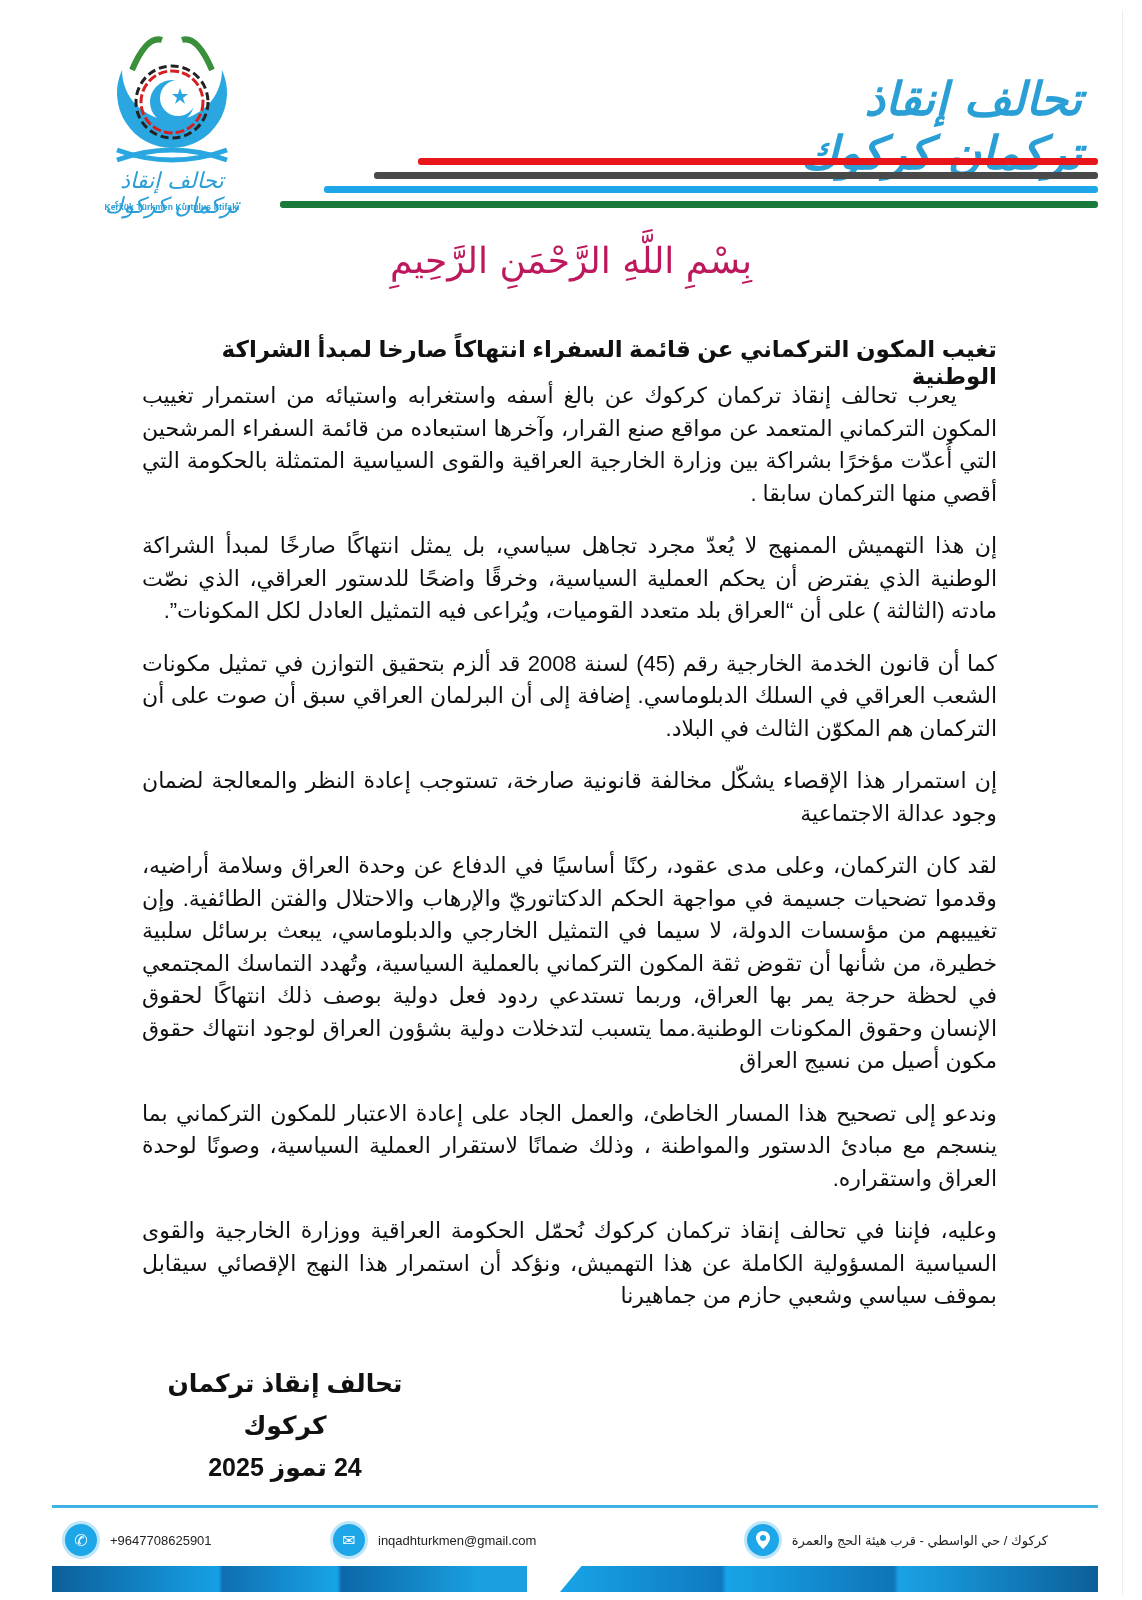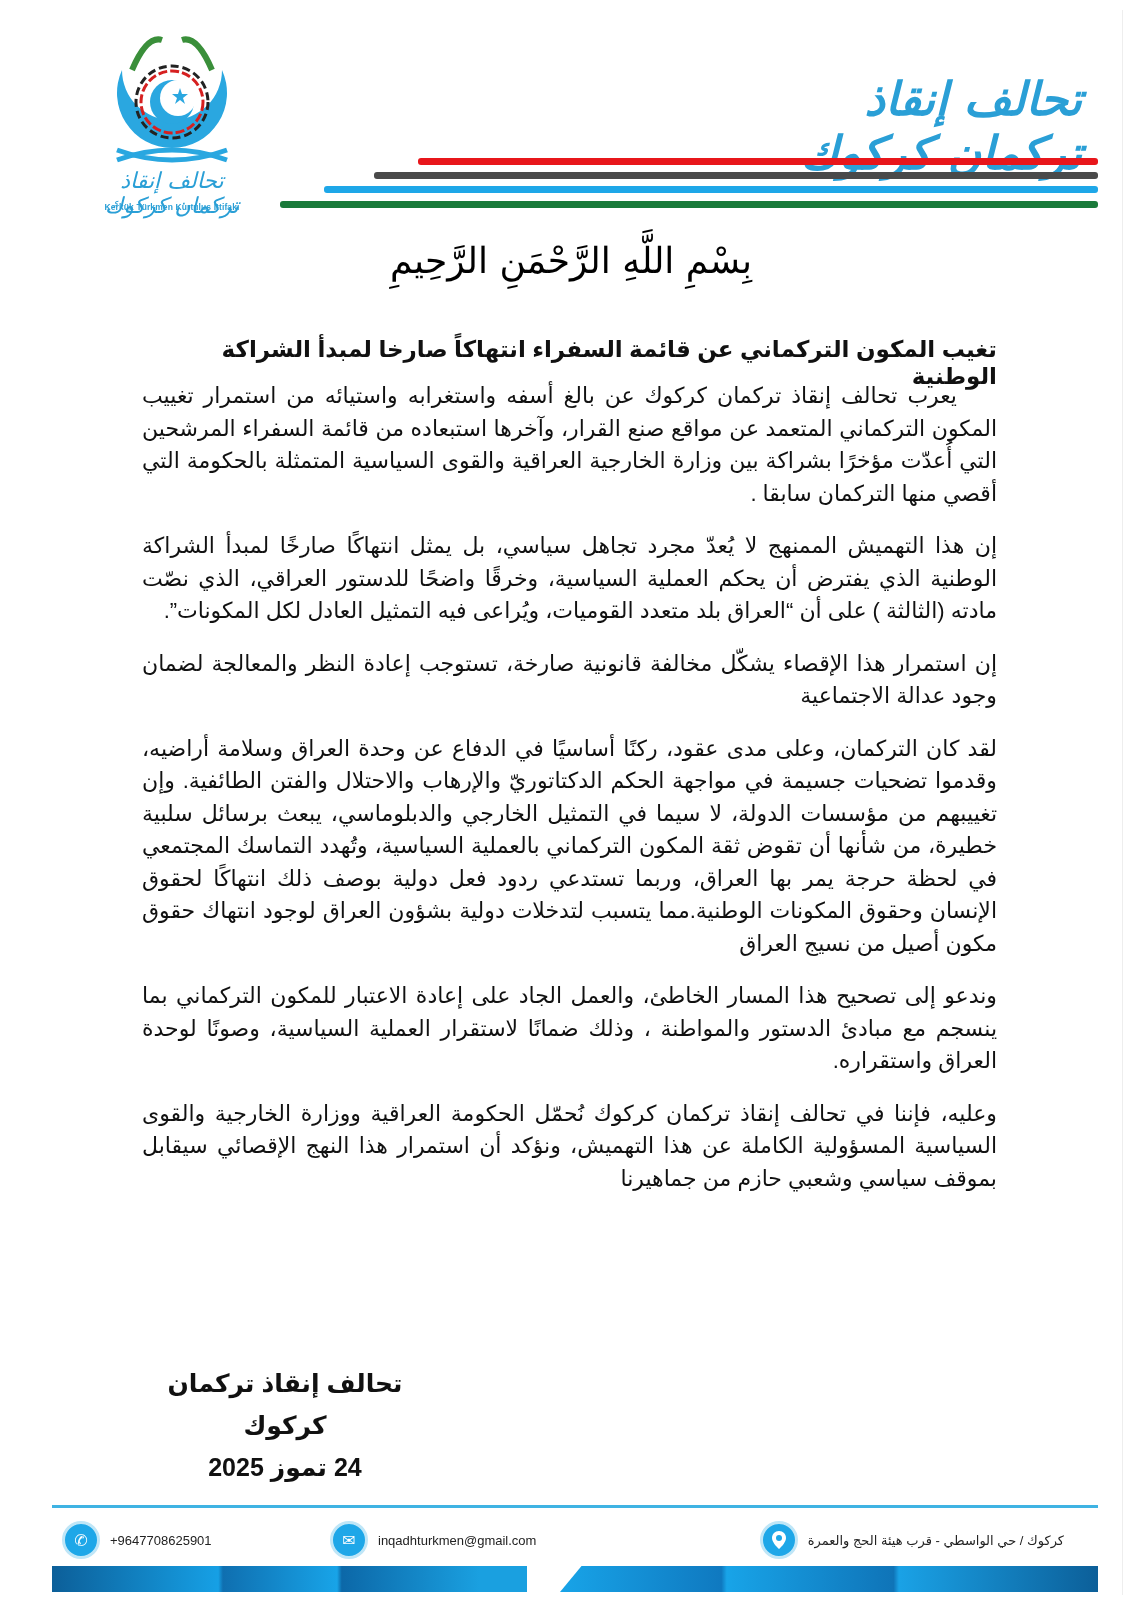--- a/index.html
+++ b/index.html
@@ -31,21 +31,21 @@
     }
     .stripe { position: absolute; height: 7px; border-radius: 3px; }
     .stripe.red   { left: 418px; width: 680px; top: 158px; background: #e8161b; }
     .stripe.dark  { left: 374px; width: 724px; top: 172px; background: #4a4a4a; }
     .stripe.blue  { left: 324px; width: 774px; top: 186px; background: #1ea7e8; }
     .stripe.green { left: 280px; width: 818px; top: 201px; background: #1a7a3a; }
 
     
     .basmala {
       position: absolute; left: 0; width: 1142px; top: 240px; text-align: center;
-      direction: rtl; font-family: "DejaVu Serif", serif; font-size: 36px; color: #000000;
+      direction: rtl; font-family: "DejaVu Serif", serif; font-size: 36px; color: #be185d;
     }
     .headline {
       position: absolute; left: 160px; width: 837px; top: 336px; text-align: right;
       direction: rtl; font-size: 23px; font-weight: bold; color: #111;
     }
     .body {
       position: absolute; left: 142px; width: 855px; top: 380px;
       direction: rtl; text-align: justify; font-size: 22px; line-height: 32.5px;
     }
     .body p { margin: 0 0 20px 0; }
@@ -55,21 +55,21 @@
       position: absolute; left: 140px; width: 290px; top: 1362px; text-align: center;
       direction: rtl; font-weight: bold; font-size: 25px; line-height: 42px;
     }
 
     
     .footer-line { position: absolute; left: 52px; width: 1046px; top: 1505px; height: 3px; background: #3fb3e3; }
     .contact { position: absolute; top: 1520px; height: 40px; display: flex; align-items: center; gap: 10px; }
     .contact .txt { font-size: 13px; color: #222; }
     .contact.phone { left: 62px; }
     .contact.email { left: 330px; }
-    .contact.address { right: 78px; direction: rtl; }
+    .contact.address { right: 94px; direction: rtl; }
     .icon-circle {
       width: 32px; height: 32px; border-radius: 50%; background: #1ea7e8;
       border: 3px solid #bfe6f7; display: flex; align-items: center; justify-content: center;
       color: #fff; font-size: 16px; box-sizing: content-box;
     }
     .footer-bar { position: absolute; top: 1566px; height: 26px; }
     .footer-bar.left {
       left: 52px; width: 475px;
       background: linear-gradient(90deg, #0c5f99 0%, #16a0e5 35%, #0f6fb0 36%, #18a4e8 60%, #0c68a8 61%, #1aa0e0 90%);
       clip-path: polygon(0 0, 100% 0, 100% 100%, 0 100%);
@@ -113,20 +113,21 @@
 <div class="stripe dark"></div>
 <div class="stripe blue"></div>
 <div class="stripe green"></div>
 
 <div class="basmala">بِسْمِ اللَّهِ الرَّحْمَنِ الرَّحِيمِ</div>
 <div class="headline">تغيب المكون التركماني عن قائمة السفراء انتهاكاً صارخا لمبدأ الشراكة الوطنية</div>
 
 <div class="body">
   <p class="first">يعرب تحالف إنقاذ تركمان كركوك عن بالغ أسفه واستغرابه واستيائه من استمرار تغييب المكون التركماني المتعمد عن مواقع صنع القرار، وآخرها استبعاده من قائمة السفراء المرشحين التي أُعدّت مؤخرًا بشراكة بين وزارة الخارجية العراقية والقوى السياسية المتمثلة بالحكومة التي أقصي منها التركمان سابقا .</p>
   <p>إن هذا التهميش الممنهج لا يُعدّ مجرد تجاهل سياسي، بل يمثل انتهاكًا صارخًا لمبدأ الشراكة الوطنية الذي يفترض أن يحكم العملية السياسية، وخرقًا واضحًا للدستور العراقي، الذي نصّت مادته (الثالثة ) على أن “العراق بلد متعدد القوميات، ويُراعى فيه التمثيل العادل لكل المكونات”.</p>
+  <p>كما أن قانون الخدمة الخارجية رقم (45) لسنة 2008 قد ألزم بتحقيق التوازن في تمثيل مكونات الشعب العراقي في السلك الدبلوماسي. إضافة إلى أن البرلمان العراقي سبق أن صوت على أن التركمان هم المكوّن الثالث في البلاد.</p>
   <p>إن استمرار هذا الإقصاء يشكّل مخالفة قانونية صارخة، تستوجب إعادة النظر والمعالجة لضمان وجود عدالة الاجتماعية</p>
   <p>لقد كان التركمان، وعلى مدى عقود، ركنًا أساسيًا في الدفاع عن وحدة العراق وسلامة أراضيه، وقدموا تضحيات جسيمة في مواجهة الحكم الدكتاتوريّ والإرهاب والاحتلال والفتن الطائفية. وإن تغييبهم من مؤسسات الدولة، لا سيما في التمثيل الخارجي والدبلوماسي، يبعث برسائل سلبية خطيرة، من شأنها أن تقوض ثقة المكون التركماني بالعملية السياسية، وتُهدد التماسك المجتمعي في لحظة حرجة يمر بها العراق، وربما تستدعي ردود فعل دولية بوصف ذلك انتهاكًا لحقوق الإنسان وحقوق المكونات الوطنية.مما يتسبب لتدخلات دولية بشؤون العراق لوجود انتهاك حقوق مكون أصيل من نسيج العراق</p>
   <p>وندعو إلى تصحيح هذا المسار الخاطئ، والعمل الجاد على إعادة الاعتبار للمكون التركماني بما ينسجم مع مبادئ الدستور والمواطنة ، وذلك ضمانًا لاستقرار العملية السياسية، وصونًا لوحدة العراق واستقراره.</p>
   <p>وعليه، فإننا في تحالف إنقاذ تركمان كركوك نُحمّل الحكومة العراقية ووزارة الخارجية والقوى السياسية المسؤولية الكاملة عن هذا التهميش، ونؤكد أن استمرار هذا النهج الإقصائي سيقابل بموقف سياسي وشعبي حازم من جماهيرنا</p>
 </div>
 
 <div class="signature">
   <div>تحالف إنقاذ تركمان كركوك</div>
   <div>24 تموز 2025</div>
 </div>

